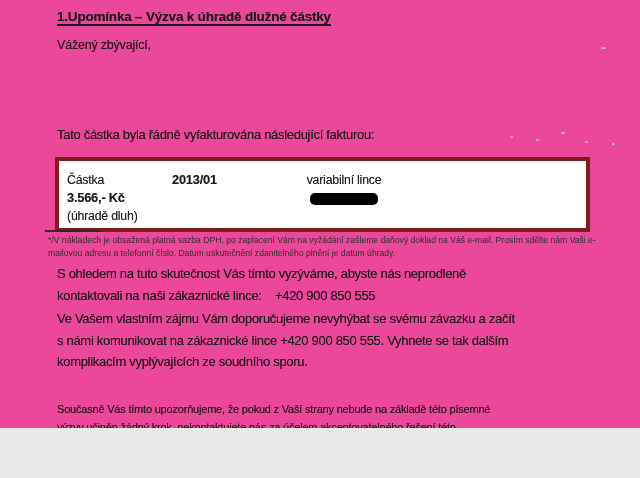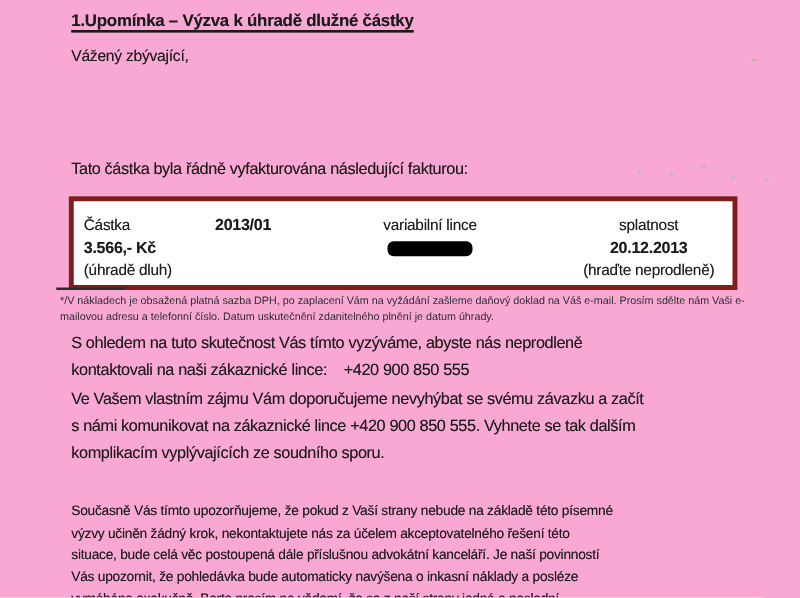--- a/index.html
+++ b/index.html
@@ -1,20 +1,20 @@
 <!DOCTYPE html>
 <html><head>
 <meta charset="utf-8">
 <style>
   html, body { margin: 0; padding: 0; background: #e9e9e9; }
   .page {
     position: relative;
     width: 640px;
-    height: 478px;
-    background: #f9a8d4;
+    height: 428px;
+    background: #ec4899;
     overflow: hidden;
     font-family: "Liberation Sans", sans-serif;
     color: #1b1b1b;
     text-shadow: 0 0 0.5px rgba(0,0,0,0.45);
   }
   .abs { position: absolute; }
   .pre { white-space: pre; }
   .heading {
     left: 57px; top: 9px;
     font-size: 13.5px; font-weight: bold;
@@ -89,25 +89,20 @@
       <div class="val">3.566,- Kč</div>
       <div>(úhradě dluh)</div>
     </div>
     <div class="box-col col-invoice">
       <div class="val">2013/01</div>
     </div>
     <div class="box-col col-vs">
       <div>variabilní lince</div>
       <div class="redaction-bar"></div>
     </div>
-    <div class="box-col col-due">
-      <div>splatnost</div>
-      <div class="val">20.12.2013</div>
-      <div>(hraďte neprodleně)</div>
-    </div>
   </div>
 
   <div class="abs footnote-rule"></div>
   <div class="abs footnote pre">*/V nákladech je obsažená platná sazba DPH, po zaplacení Vám na vyžádání zašleme daňový doklad na Váš e-mail. Prosím sdělte nám Vaši e-
 mailovou adresu a telefonní číslo. Datum uskutečnění zdanitelného plnění je datum úhrady.</div>
 
   <div class="abs bold-par pre p-contact">S ohledem na tuto skutečnost Vás tímto vyzýváme, abyste nás neprodleně
 kontaktovali na naši zákaznické lince:    +420 900 850 555</div>
 
   <div class="abs bold-par pre p-advice">Ve Vašem vlastním zájmu Vám doporučujeme nevyhýbat se svému závazku a začít

